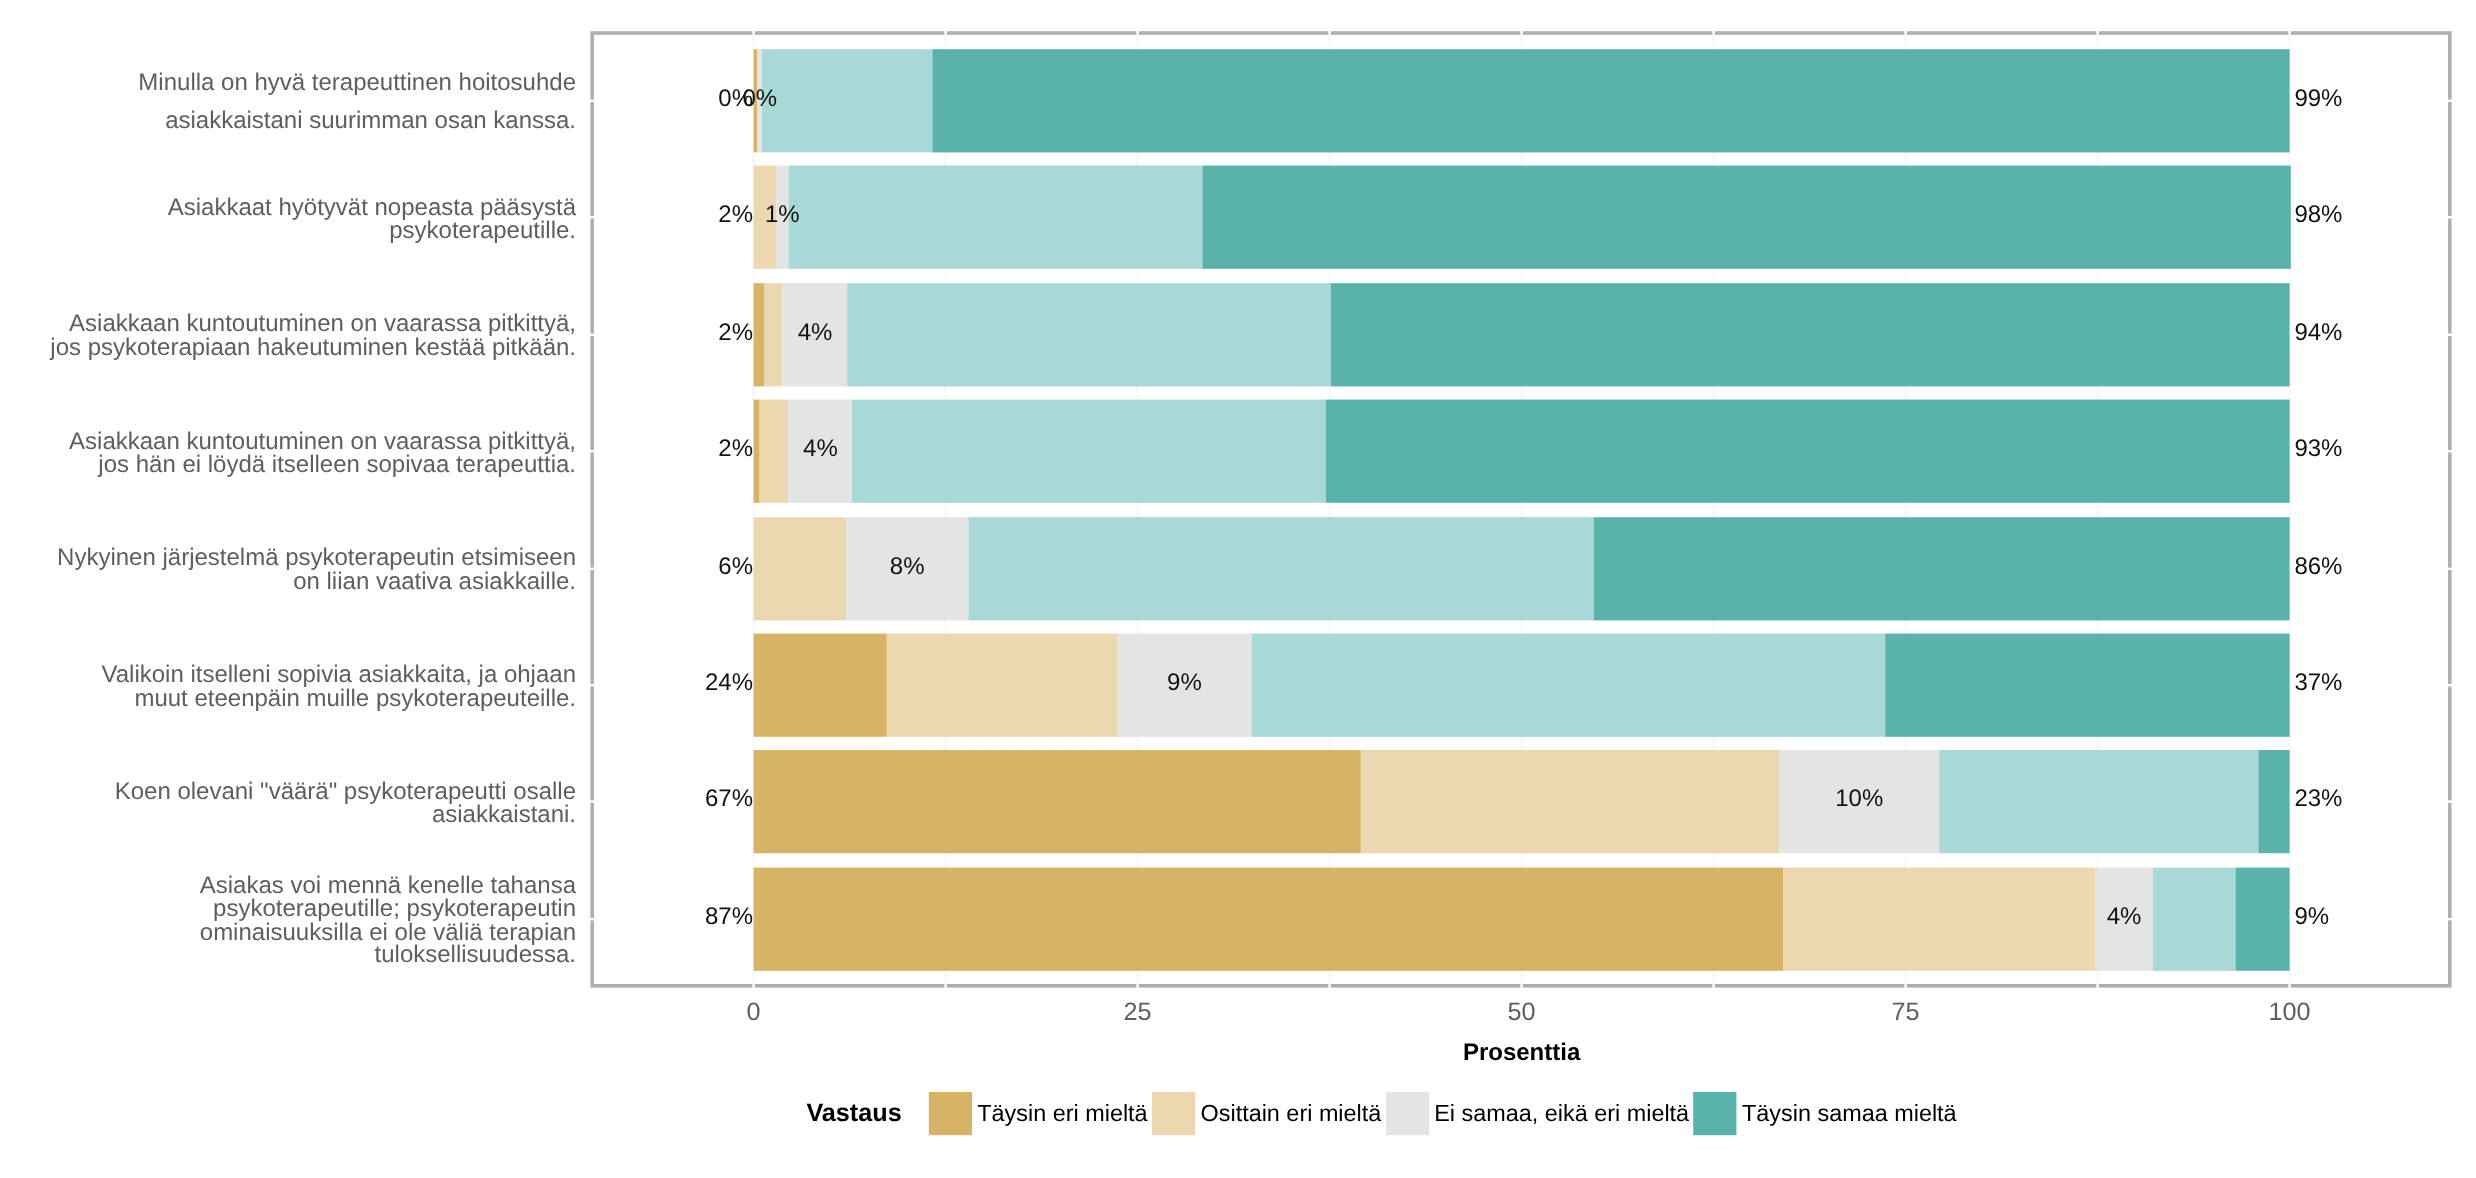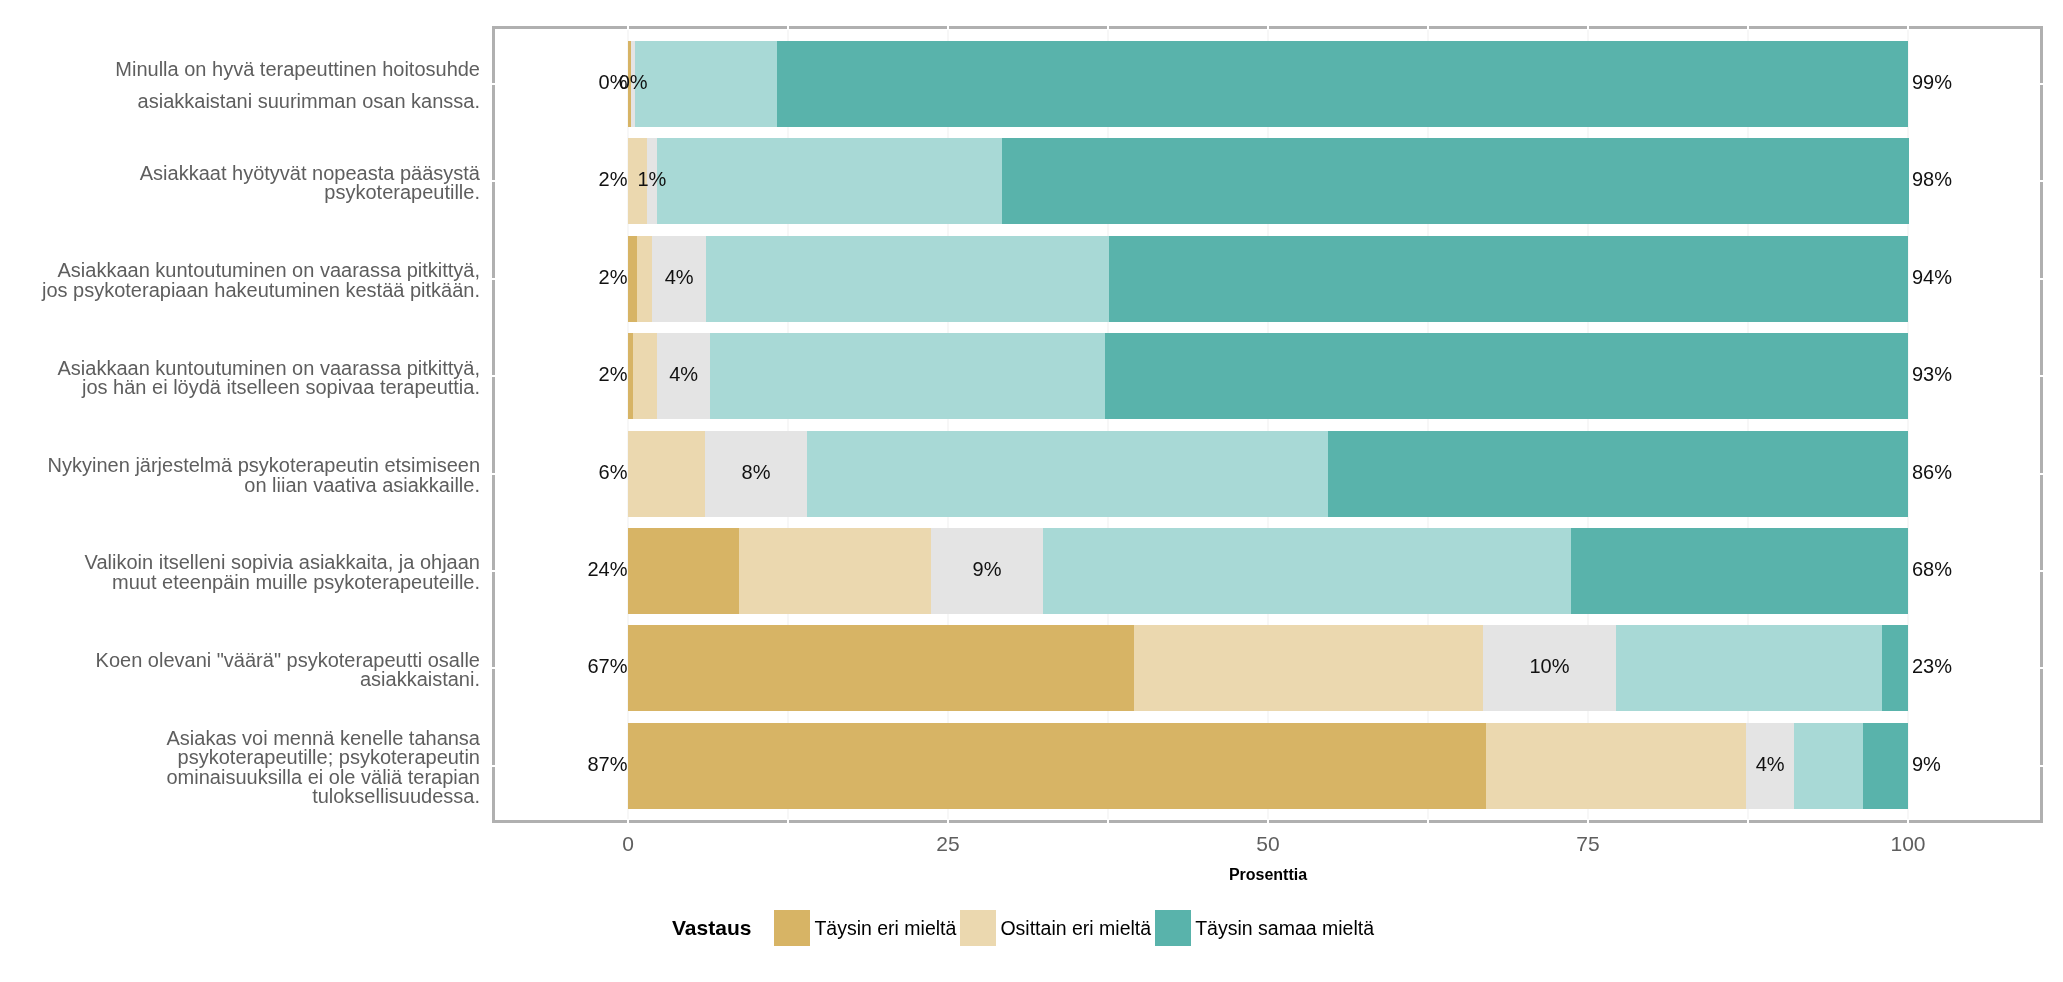--- a/index.html
+++ b/index.html
@@ -84,21 +84,21 @@
   
   .xtick-label {
     position: absolute;
     font-size: 21px;
     color: #5e5e5e;
     text-align: center;
     transform: translateX(-50%);
   }
   #xaxis-title {
     position: absolute;
-    font-size: 16px;
+    font-size: 20px;
     font-weight: bold;
     color: #000000;
     text-align: center;
     transform: translateX(-50%);
   }
 
   
   .gridline {
     position: absolute;
     top: 0;
@@ -241,21 +241,21 @@
       <div class="vlabel vlabel-center" style="top: 278.8px; left: 679.2px;">4%</div>
       <div class="vlabel vlabel-right" style="top: 278.8px; left: 1912px;">94%</div>
       <div class="vlabel vlabel-left" style="top: 376.2px; left: 627.5px;">2%</div>
       <div class="vlabel vlabel-center" style="top: 376.2px; left: 683.68px;">4%</div>
       <div class="vlabel vlabel-right" style="top: 376.2px; left: 1912px;">93%</div>
       <div class="vlabel vlabel-left" style="top: 473.6px; left: 627.5px;">6%</div>
       <div class="vlabel vlabel-center" style="top: 473.6px; left: 756px;">8%</div>
       <div class="vlabel vlabel-right" style="top: 473.6px; left: 1912px;">86%</div>
       <div class="vlabel vlabel-left" style="top: 571px; left: 627.5px;">24%</div>
       <div class="vlabel vlabel-center" style="top: 571px; left: 987.04px;">9%</div>
-      <div class="vlabel vlabel-right" style="top: 571px; left: 1912px;">68%</div>
+      <div class="vlabel vlabel-right" style="top: 571px; left: 1912px;">37%</div>
       <div class="vlabel vlabel-left" style="top: 668.4px; left: 627.5px;">67%</div>
       <div class="vlabel vlabel-center" style="top: 668.4px; left: 1549.41px;">10%</div>
       <div class="vlabel vlabel-right" style="top: 668.4px; left: 1912px;">23%</div>
       <div class="vlabel vlabel-left" style="top: 765.8px; left: 627.5px;">87%</div>
       <div class="vlabel vlabel-center" style="top: 765.8px; left: 1770.08px;">4%</div>
       <div class="vlabel vlabel-right" style="top: 765.8px; left: 1912px;">9%</div>
     </div>
 
   <div id="notches">
       <div class="notch notch-x" style="left: 627px; top: 24px;"></div>
@@ -308,18 +308,22 @@
     <span id="legend-items">
         <span class="legend-item">
           <span class="legend-swatch" style="background: rgb(215, 180, 101);"></span>
           <span class="legend-label">Täysin eri mieltä</span>
         </span>
         <span class="legend-item">
           <span class="legend-swatch" style="background: rgb(235, 216, 175);"></span>
           <span class="legend-label">Osittain eri mieltä</span>
         </span>
         <span class="legend-item">
+          <span class="legend-swatch" style="background: rgb(228, 228, 228);"></span>
+          <span class="legend-label">Ei samaa, eikä eri mieltä</span>
+        </span>
+        <span class="legend-item">
           <span class="legend-swatch" style="background: rgb(89, 179, 171);"></span>
           <span class="legend-label">Täysin samaa mieltä</span>
         </span>
       </span>
   </div>
 </div>
 
 </body></html>

